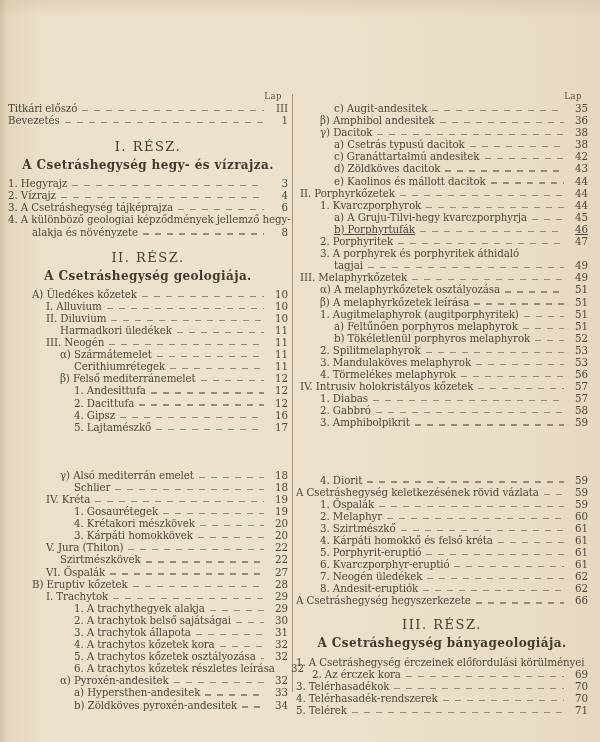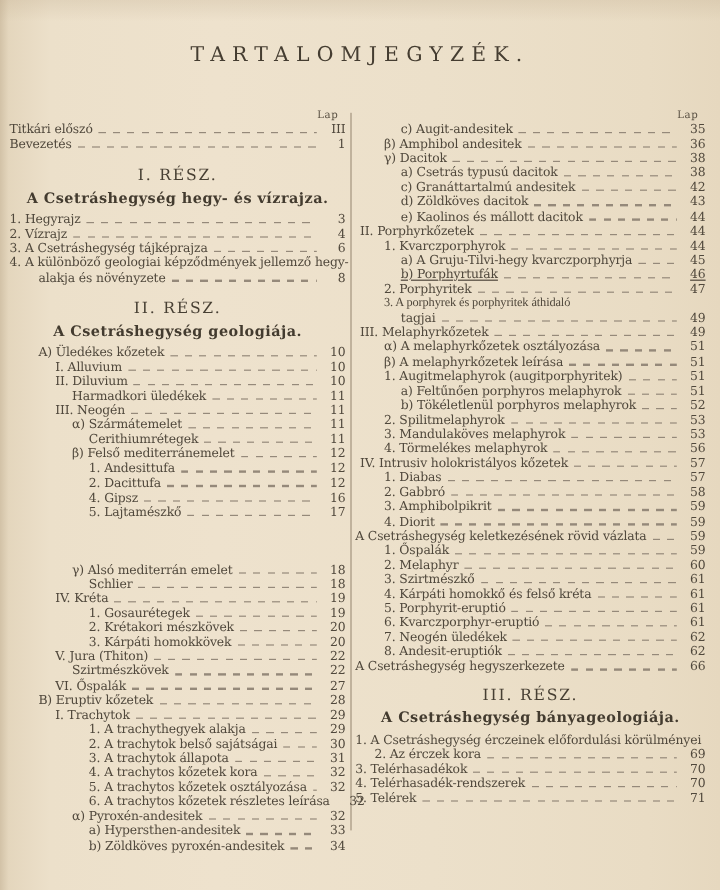--- a/index.html
+++ b/index.html
@@ -43,21 +43,20 @@
     letter-spacing:1.5px;color:#473f33;}
   .chapter{height:15px;line-height:15px;text-align:center;font-size:12px;
     font-weight:bold;letter-spacing:.4px;color:#433b2f;}
   .gap{width:100%;}
   .line1{overflow:visible;}
 </style>
 </head>
 <body>
 
 <div class="page">
-  <div class="doc-title">TARTALOMJEGYZÉK.</div>
   <div class="divider"></div>
   <div class="col col-left" id="col-left">
       <div class="lap">Lap</div>
       <div class="row" style="padding-left: 0px;">
         <span class="etext">Titkári előszó</span>
         <span class="leader"></span>
         <span class="pagenum">III</span>
       </div>
       <div class="row" style="padding-left: 0px;">
         <span class="etext">Bevezetés</span>
@@ -171,21 +170,21 @@
         <span class="etext">IV. Kréta</span>
         <span class="leader"></span>
         <span class="pagenum">19</span>
       </div>
       <div class="row" style="padding-left: 66px;">
         <span class="etext">1. Gosaurétegek</span>
         <span class="leader"></span>
         <span class="pagenum">19</span>
       </div>
       <div class="row" style="padding-left: 66px;">
-        <span class="etext">2. Krétakori mészkövek</span>
+        <span class="etext">4. Krétakori mészkövek</span>
         <span class="leader"></span>
         <span class="pagenum">20</span>
       </div>
       <div class="row" style="padding-left: 66px;">
         <span class="etext">3. Kárpáti homokkövek</span>
         <span class="leader"></span>
         <span class="pagenum">20</span>
       </div>
       <div class="row" style="padding-left: 38px;">
         <span class="etext">V. Jura (Thiton)</span>
@@ -313,21 +312,21 @@
       <div class="row" style="padding-left: 38px; text-decoration: underline;">
         <span class="etext">b) Porphyrtufák</span>
         <span class="leader"></span>
         <span class="pagenum">46</span>
       </div>
       <div class="row" style="padding-left: 24px;">
         <span class="etext">2. Porphyritek</span>
         <span class="leader"></span>
         <span class="pagenum">47</span>
       </div>
-      <div class="row line1" style="padding-left: 24px; font-family: Liberation Serif, serif;">
+      <div class="row line1" style="padding-left: 24px;">
         <span class="etext">3. A porphyrek és porphyritek áthidaló</span>
       </div>
       <div class="row" style="padding-left: 38px;">
         <span class="etext">tagjai</span>
         <span class="leader"></span>
         <span class="pagenum">49</span>
       </div>
       <div class="row" style="padding-left: 4px;">
         <span class="etext">III. Melaphyrkőzetek</span>
         <span class="leader"></span>
@@ -386,21 +385,21 @@
       <div class="row" style="padding-left: 24px;">
         <span class="etext">2. Gabbró</span>
         <span class="leader"></span>
         <span class="pagenum">58</span>
       </div>
       <div class="row" style="padding-left: 24px;">
         <span class="etext">3. Amphibolpikrit</span>
         <span class="leader"></span>
         <span class="pagenum">59</span>
       </div>
-      <div class="row" style="padding-left: 24px;">
+      <div class="row" style="padding-left: 24px; margin-top: 45px;">
         <span class="etext">4. Diorit</span>
         <span class="leader"></span>
         <span class="pagenum">59</span>
       </div>
       <div class="row" style="padding-left: 0px;">
         <span class="etext">A Csetráshegység keletkezésének rövid vázlata</span>
         <span class="leader"></span>
         <span class="pagenum">59</span>
       </div>
       <div class="row" style="padding-left: 24px;">

